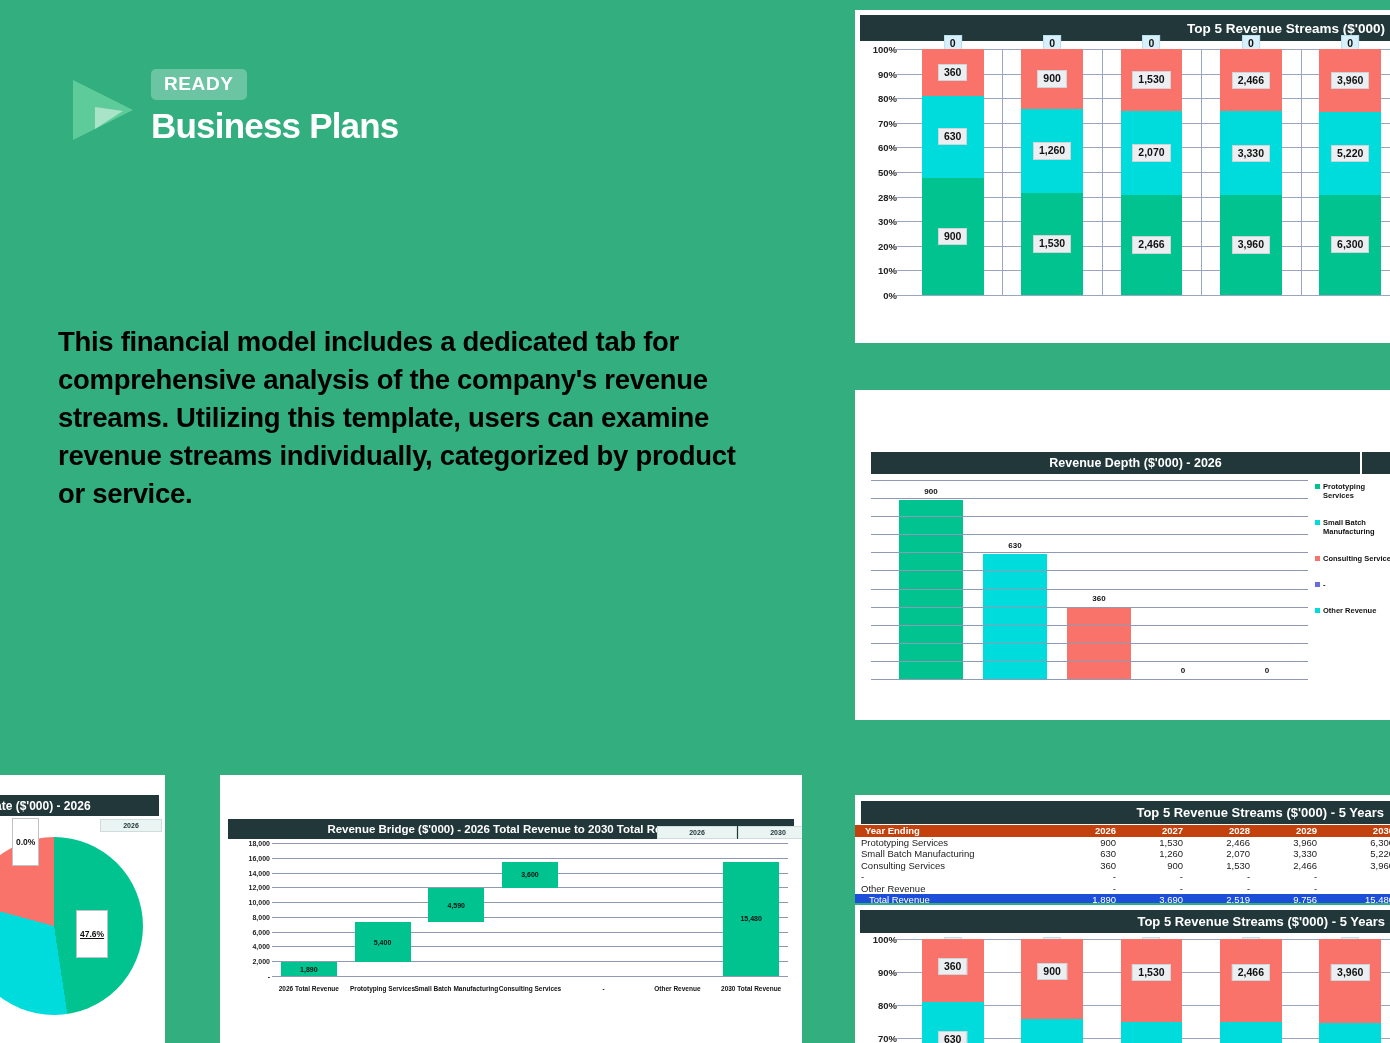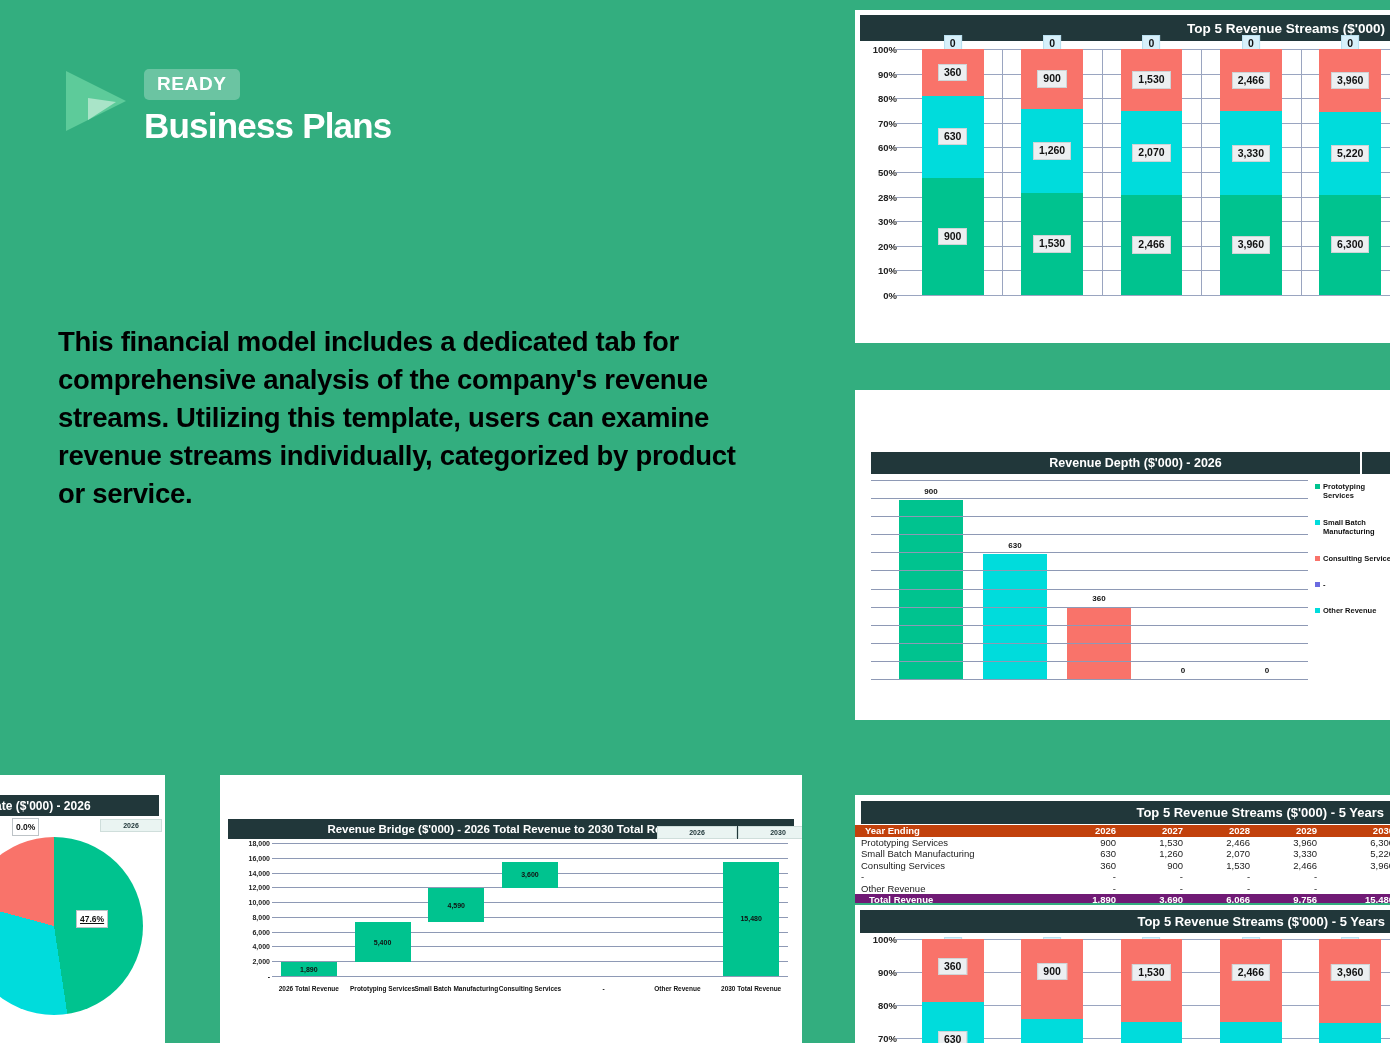--- a/index.html
+++ b/index.html
@@ -5,21 +5,21 @@
   * { box-sizing: border-box; margin:0; padding:0; }
   html,body { width:1390px; height:1043px; overflow:hidden; }
   body {
     background:#33AE7F;
     font-family:"Liberation Sans", sans-serif;
     position:relative;
   }
 
   
   .hero { position:absolute; left:0; top:0; width:830px; height:780px; }
-  .logo-wrap { position:absolute; left:60px; top:55px; display:flex; align-items:center; }
+  .logo-wrap { position:absolute; left:67px; top:55px; display:flex; align-items:flex-end; }
   .logo-tri { width:72px; height:72px; position:relative; }
   .logo-tri svg { display:block; }
   .logo-text { margin-left:12px; padding-top:14px; }
   .ready-badge {
     display:inline-block; background:rgba(255,255,255,.28);
     color:#ffffff; font-size:19px; font-weight:600; letter-spacing:.6px;
     padding:4px 13px 5px; border-radius:5px;
   }
   .brand-name {
     display:block; color:#ffffff; font-size:35px; font-weight:bold;
@@ -100,21 +100,21 @@
     font-size:7px; font-weight:bold; color:#21373a; text-align:center;
     line-height:12px; height:13px;
   }
   .pieBox { position:absolute; left:20px; top:62px; width:190px; height:190px; }
   .pie {
     position:absolute; left:0; top:0; width:178px; height:178px; border-radius:50%;
     background:conic-gradient(#00C38F 0deg 171.4deg, #00DCDC 171.4deg 285.1deg, #F9736A 285.1deg 360deg);
   }
   .pielbl {
     position:absolute; background:#ffffff; border:1px solid #bdc3c7;
-    font-size:8.5px; font-weight:bold; color:#111; padding:3px 3px; white-space:nowrap;
+    font-size:8.5px; font-weight:bold; color:#111; padding:18px 3px; white-space:nowrap;
   }
 
   
   #cardD { left:220px; top:775px; width:582px; height:268px; }
   #cardD .chart-banner { position:absolute; left:8px; top:44px; right:8px; height:20px; font-size:11.5px;
      justify-content:center; padding-right:0; }
   .plotD { position:absolute; left:16px; top:68px; width:556px; height:155px; }
   .axisD span { position:absolute; right:0; font-size:7px; font-weight:bold; color:#222;
      transform:translateY(-50%); white-space:nowrap; }
   .gridD { position:absolute; left:36px; right:4px; top:0; bottom:22px; }
@@ -129,21 +129,21 @@
 
   
   #cardE { left:855px; top:795px; width:545px; height:108px; }
   #cardE .chart-banner { height:23px; font-size:13px; margin:6px 6px 0 6px; }
   table.tbl { width:100%; border-collapse:collapse; margin-top:1px; }
   table.tbl th, table.tbl td { font-size:9.5px; color:#222; padding:0 6px; height:11.5px; }
   table.tbl thead th { background:#c2410c; color:#ffffff; font-weight:bold; text-align:right; }
   table.tbl thead th.first { text-align:left; padding-left:10px; }
   table.tbl td { text-align:right; }
   table.tbl td.first { text-align:left; padding-left:6px; }
-  tr.total td { background:#701a75; color:#ffffff; font-weight:bold; }
+  tr.total td { background:#1d4ed8; color:#ffffff; font-weight:normal; }
   tr.total td.first { padding-left:14px; }
 
   
   #cardF { left:855px; top:905px; width:545px; height:145px; }
   #cardF .chart-banner { height:23px; font-size:13px; margin:5px 5px 0 5px; }
   .plotF { position:relative; height:115px; margin-top:6px; }
   .axisF { position:absolute; left:0; top:0; width:48px; height:115px; }
   .axisF span { position:absolute; right:6px; font-size:9.5px; font-weight:bold; color:#222;
      transform:translateY(-50%); white-space:nowrap; }
   .gridF { position:absolute; left:48px; right:0; top:0; height:115px; }
@@ -487,21 +487,21 @@
           <td>-</td>
           <td>-</td>
           <td>-</td>
           <td>-</td>
           <td>-</td>
         </tr>
         <tr class="total">
           <td class="first">Total Revenue</td>
           <td>1,890</td>
           <td>3,690</td>
-          <td>6,066</td>
+          <td>2,519</td>
           <td>9,756</td>
           <td>15,480</td>
         </tr>
       </tbody>
   </table>
 </div>
 
 <div class="card" id="cardF">
   <div class="chart-banner">Top 5 Revenue Streams ($'000) - 5 Years</div>
   <div class="plotF">

